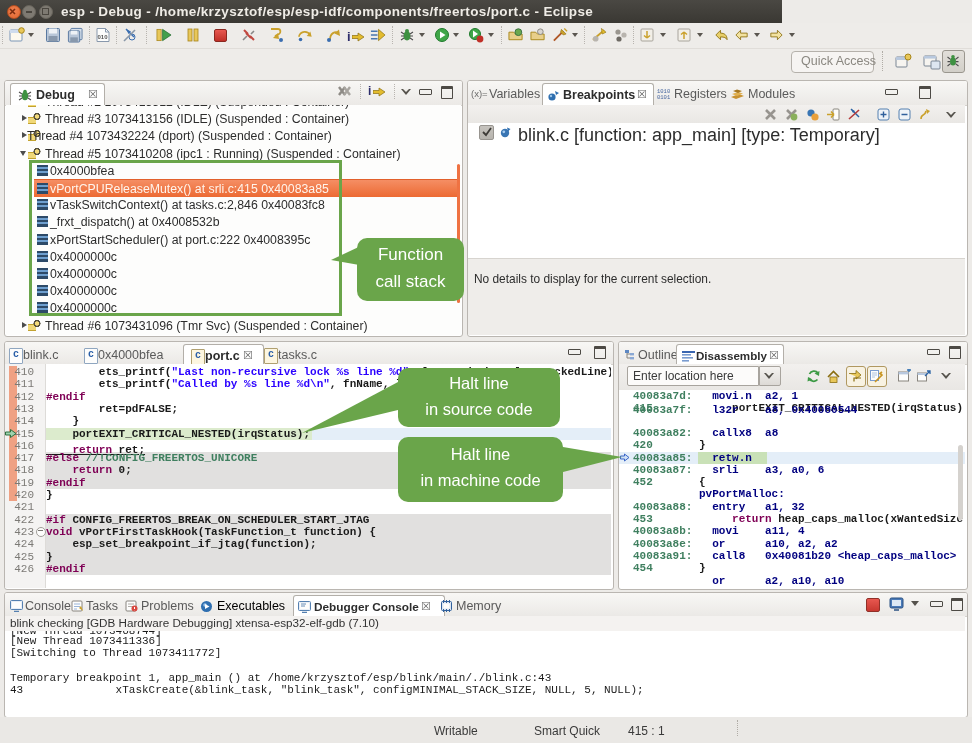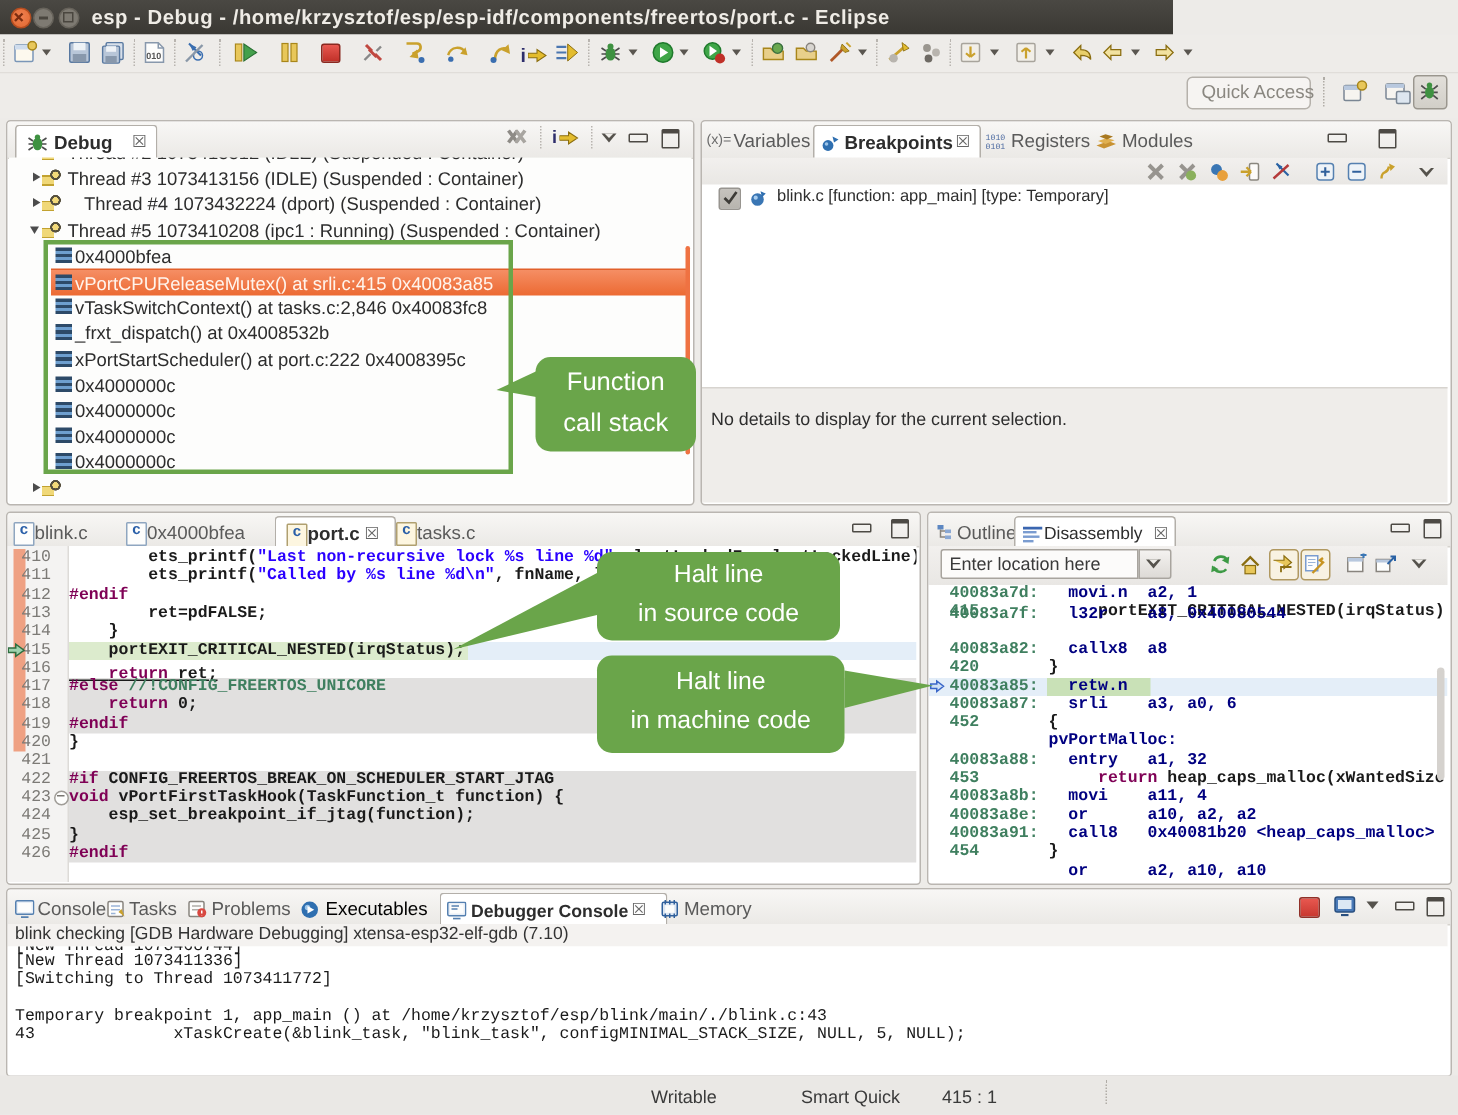--- a/index.html
+++ b/index.html
@@ -257,21 +257,21 @@
           <span class="abs" style="left:39px;top:2px;">Thread #2 1073413312 (IDLE) (Suspended : Container)</span>
         </div>
       <div class="trow" style="top:5.2px;">
           <span class="exp-c" style="left:16px;top:5px;"></span>
           <span class="thicon" style="left:22px;top:2px;"></span>
           <span class="abs" style="left:39px;top:2px;">Thread #3 1073413156 (IDLE) (Suspended : Container)</span>
         </div>
       <div class="trow" style="top:22.4px;">
           <span class="exp-c" style="left:16px;top:5px;"></span>
           <span class="thicon" style="left:22px;top:2px;"></span>
-          <span class="abs" style="left:50px;top:2px;">Thread #4 1073432224 (dport) (Suspended : Container)</span>
+          <span class="abs" style="left:21px;top:2px;">Thread #4 1073432224 (dport) (Suspended : Container)</span>
         </div>
       <div class="trow" style="top:39.6px;">
           <span class="exp-e" style="left:14px;top:6px;"></span>
           <span class="thicon" style="left:22px;top:2px;"></span>
           <span class="abs" style="left:39px;top:2px;">Thread #5 1073410208 (ipc1 : Running) (Suspended : Container)</span>
         </div>
       <div class="trow" style="top:56.8px;">
           <span class="fricon" style="left:31px;top:3px;"></span>
           <span class="abs" style="left:44px;top:2px;">0x4000bfea</span>
         </div>
@@ -303,20 +303,21 @@
           <span class="fricon" style="left:31px;top:3px;"></span>
           <span class="abs" style="left:44px;top:2px;">0x4000000c</span>
         </div>
       <div class="trow" style="top:194.4px;">
           <span class="fricon" style="left:31px;top:3px;"></span>
           <span class="abs" style="left:44px;top:2px;">0x4000000c</span>
         </div>
       <div class="trow" style="top:211.6px;">
           <span class="exp-c" style="left:16px;top:5px;"></span>
           <span class="thicon" style="left:22px;top:2px;"></span>
+          <span class="abs" style="left:39px;top:2px;">Thread #6 1073431096 (Tmr Svc) (Suspended : Container)</span>
         </div>
       <div class="abs" style="left:451px;top:59px;width:3px;height:139px;background:#ef7242;border-radius:2px;"></div>
     </div>
   </div>
 
   <div id="bppanel" class="panel" style="left:467px;top:80px;width:499px;height:255px;">
     <div class="tabbar"></div>
     <div class="tab" style="left:0px;width:72px;">
       <span class="abs" style="left:3px;top:5px;font-size:9.5px;color:#6b6b6b;white-space:nowrap;">(x)=</span>
       <span class="tabtxt" style="left:21px;color:#5a5a5a;">Variables</span>
@@ -371,21 +372,21 @@
       <svg class="abs" style="left:430px;top:3px;" width="13" height="13" viewBox="0 0 13 13">
           <rect x="1" y="1" width="11" height="11" rx="2" fill="#eef3f8" stroke="#5580b0"></rect>
           <path d="M3.5 6.5 L9.5 6.5" stroke="#30609c" stroke-width="1.4"></path>
         </svg>
       <svg class="abs" style="left:451px;top:3px;" width="13" height="13" viewBox="0 0 13 13">
           <path d="M2 11 C2 5 6 9 7 3" stroke="#caa12c" stroke-width="1.6" fill="none"></path>
           <path d="M7 1 L11 3 L8 6 Z" fill="#caa12c"></path>
         </svg>
       <div class="vmenu" style="left:478px;top:7px;"></div>
     </div>
-    <div class="abs" style="left:6px;top:43px;width:485px;height:17px;font-size:11px;color:#2d2d2d;">
+    <div class="abs" style="left:6px;top:43px;width:485px;height:17px;font-size:18px;color:#2d2d2d;">
       <span class="abs" style="left:5px;top:1px;width:13px;height:13px;border:1px solid #989590;border-radius:2px;background:linear-gradient(#c6c3be,#b7b4ae);"></span>
       <svg class="abs" style="left:7px;top:2px;" width="12" height="12" viewBox="0 0 12 12">
           <path d="M2 6 L5 9 L10 2" stroke="#3e3c38" stroke-width="1.8" fill="none"></path>
         </svg>
       <svg class="abs" style="left:26px;top:3px;" width="11" height="11" viewBox="0 0 11 11">
           <circle cx="5" cy="6" r="4.2" fill="#3a76b4"></circle>
           <circle cx="3.8" cy="4.8" r="1.4" fill="#a8cdf0"></circle>
           <path d="M7 0.5 L10.5 2 L8 4.5 Z" fill="#2f6fb0"></path>
         </svg>
       <span class="abs" style="left:44px;top:1px;">blink.c [function: app_main] [type: Temporary]</span>
@@ -481,21 +482,21 @@
         </svg>
       <span class="tabtxt" style="left:18px;color:#5a5a5a;">Outline</span>
     </div>
     <div class="tab active" style="left:57px;width:106px;height:21px;">
       <svg class="abs" style="left:5px;top:6px;" width="13" height="11" viewBox="0 0 13 11">
           <rect x="0" y="0" width="13" height="2" fill="#3a66b0"></rect>
           <rect x="0" y="3" width="9" height="1.6" fill="#7a9cd0"></rect>
           <rect x="0" y="6" width="11" height="1.6" fill="#7a9cd0"></rect>
           <rect x="0" y="9" width="7" height="1.6" fill="#7a9cd0"></rect>
         </svg>
-      <span class="tabtxt" style="left:19px;font-weight:normal;color:#2d2d2d;font-size:11.6px;">Disassembly</span>
+      <span class="tabtxt" style="left:19px;font-weight:bold;color:#2d2d2d;font-size:11.6px;">Disassembly</span>
       <span class="abs" style="left:92px;top:4px;font-size:11px;color:#666;">☒</span>
     </div>
     <div class="minbtn" style="left:308px;top:7px;"></div>
     <div class="maxbtn" style="left:330px;top:4px;"></div>
     <div class="abs" style="left:0;top:22px;width:346px;height:26px;background:linear-gradient(#f2f0ee,#e9e7e4);">
       <span class="abs" style="left:8px;top:2px;width:130px;height:18px;background:#fcfbfa;border:1px solid #a8a49e;border-radius:2px 0 0 2px;font-size:12px;color:#3a3a3a;">
           <span class="abs" style="left:5px;top:2px;white-space:nowrap;overflow:hidden;width:112px;">Enter location here</span>
         </span>
       <span class="abs" style="left:140px;top:2px;width:20px;height:18px;background:linear-gradient(#f4f2f0,#dddad6);border:1px solid #a8a49e;border-radius:0 2px 2px 0;"></span>
       <span class="vmenu" style="left:145px;top:9px;"></span>

